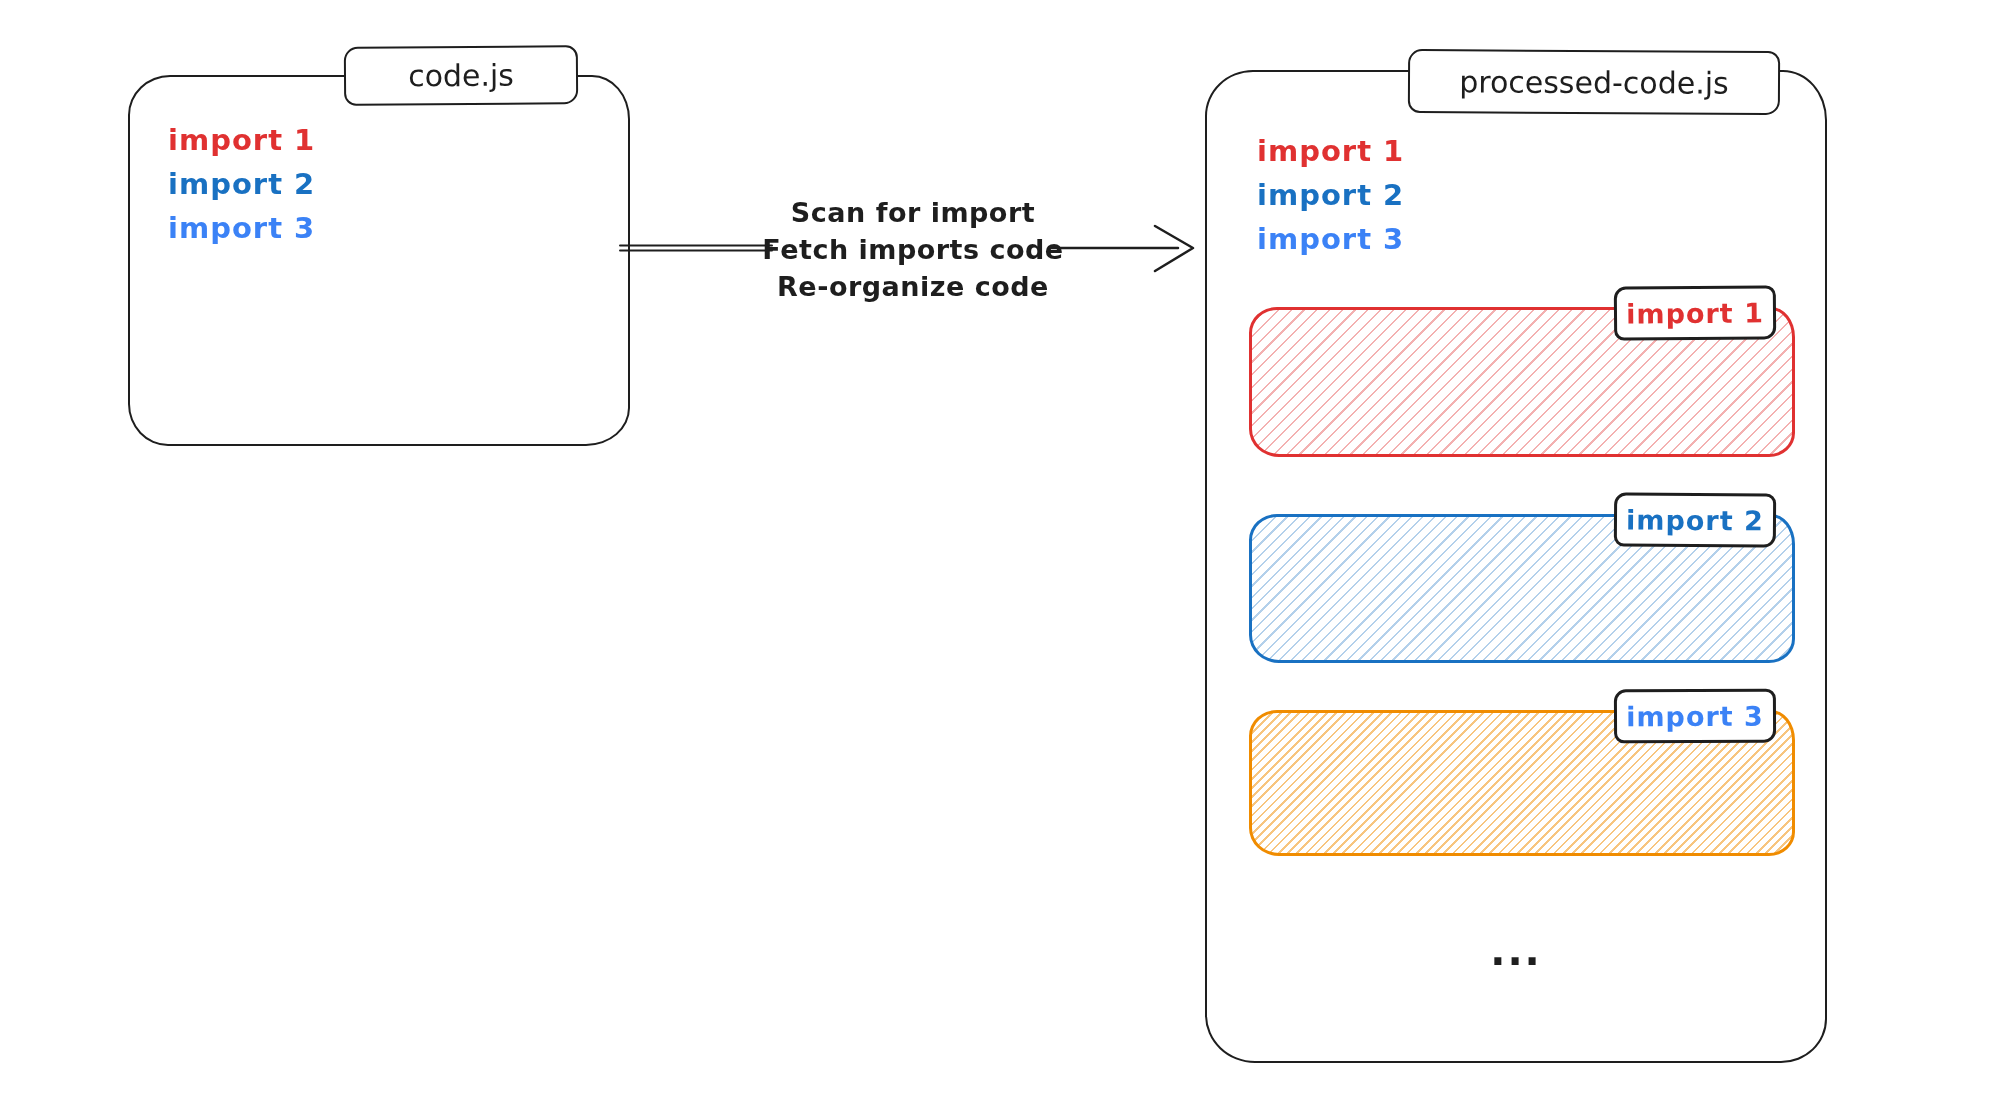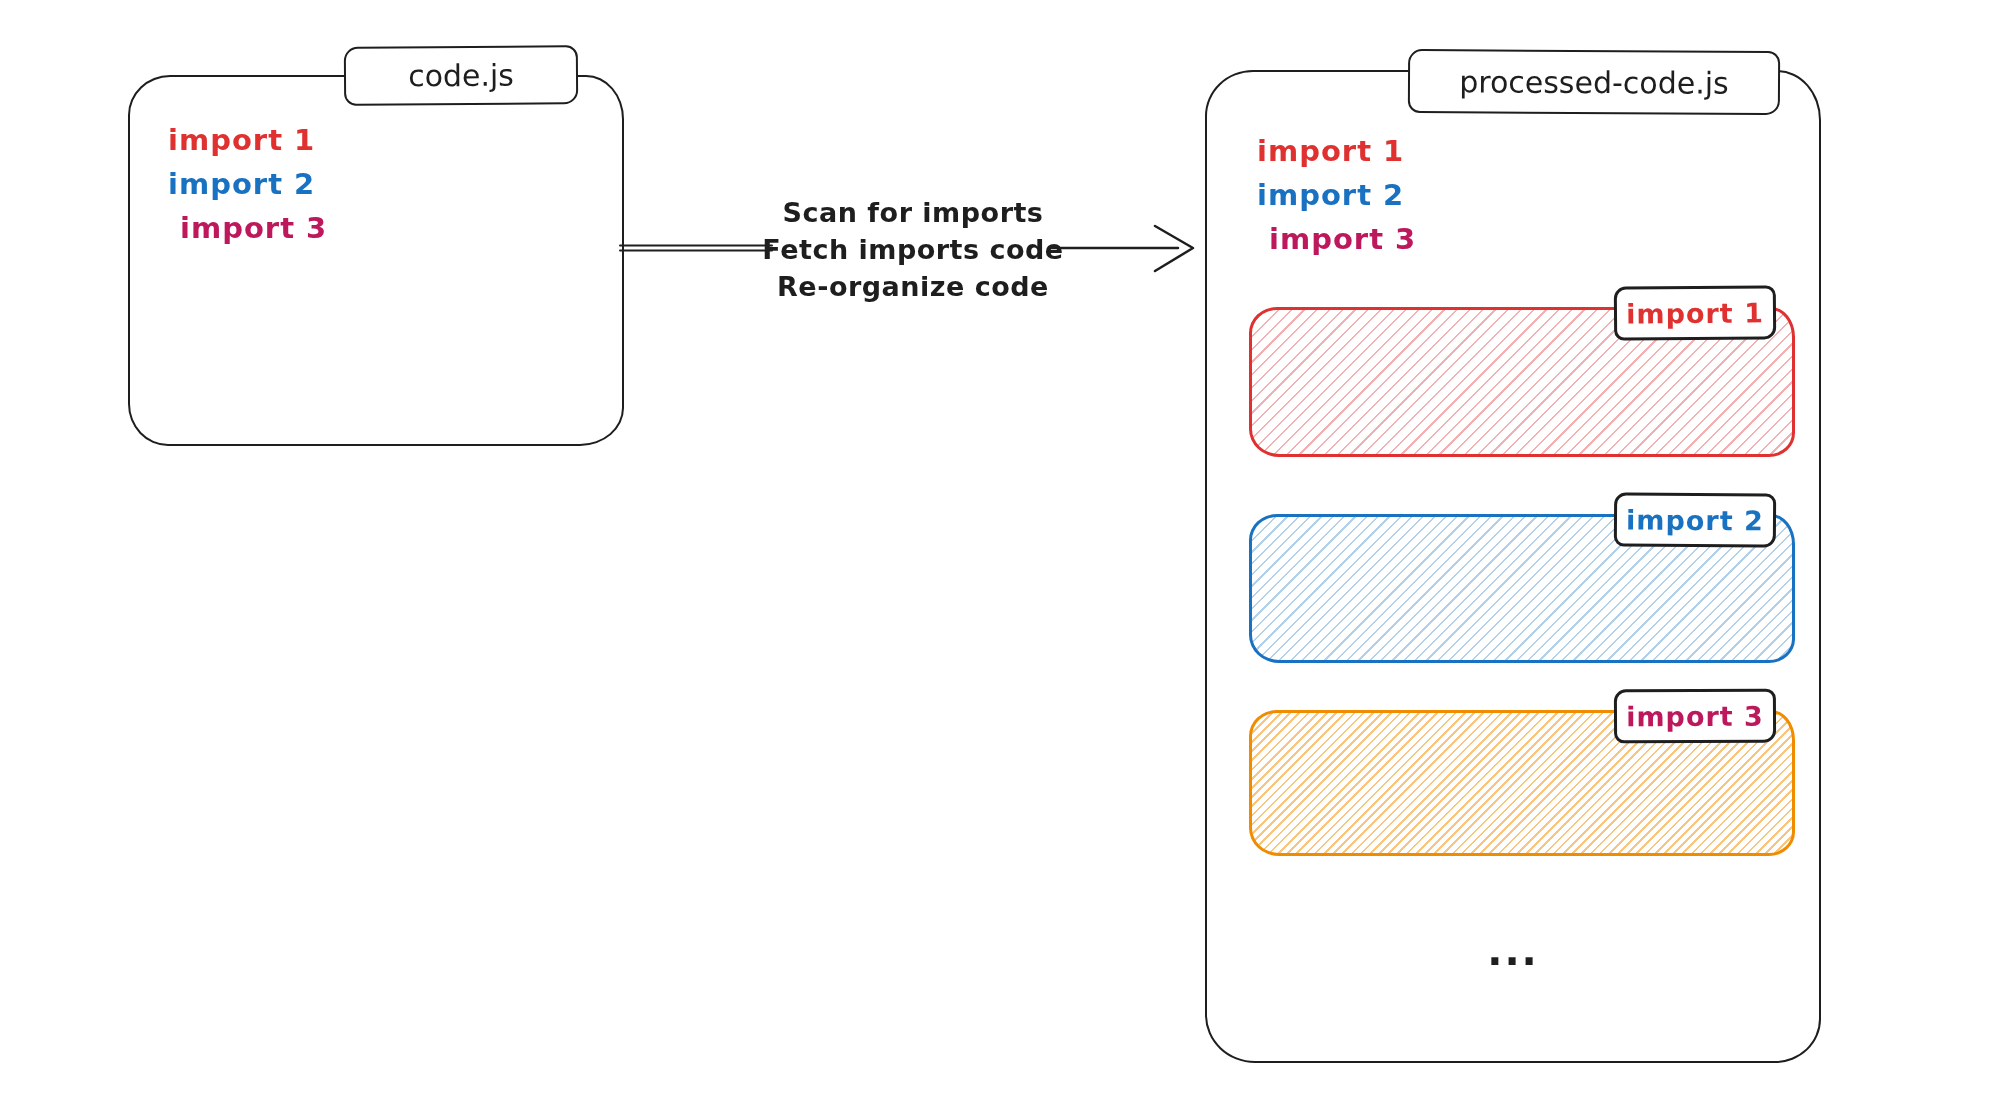--- a/index.html
+++ b/index.html
@@ -11,20 +11,21 @@
     font-family: "DejaVu Sans", "Liberation Sans", sans-serif;
     color: #1e1e1e;
     overflow: hidden;
   }
 
   
   .file-box {
     position: absolute;
     background: #ffffff;
     border: 2.5px solid #1e1e1e;
+    padding-left: 6px;
   }
   .left-box {
     left: 128px; top: 75px; width: 492px; height: 367px;
     border-radius: 42px 38px 44px 40px / 40px 44px 38px 42px;
   }
   .right-box {
     left: 1205px; top: 70px; width: 612px; height: 989px;
     border-radius: 48px 44px 46px 50px / 46px 50px 44px 48px;
   }
 
@@ -45,21 +46,21 @@
   .imports {
     position: absolute;
     display: flex; flex-direction: column; gap: 14px;
     font-size: 29px; font-weight: 700; line-height: 30px;
     letter-spacing: 1px;
   }
   .left-box  .imports { left: 38px; top: 48px; }
   .right-box .imports { left: 50px; top: 64px; }
   .c-red    { color: #e03131; }
   .c-blue   { color: #1971c2; }
-  .c-orange { color: #be185d; margin-left: 12px; }
+  .c-orange { color: #3b82f6; }
 
   
   .code-block {
     position: absolute;
     left: 42px; width: 546px;
     border-radius: 28px 24px 26px 30px / 26px 30px 24px 28px;
     box-sizing: border-box;
   }
   .block-red {
     top: 235px; height: 150px;
@@ -130,21 +131,21 @@
   </div>
   <div class="file-tab left-tab">code.js</div>
 
   <svg class="arrow-svg" viewBox="0 0 595 104">
     <path d="M8 47.5 H160" stroke="#1e1e1e" stroke-width="2" fill="none" stroke-linecap="round"></path>
     <path d="M8 52.5 H160" stroke="#1e1e1e" stroke-width="2" fill="none" stroke-linecap="round"></path>
     <path d="M438 50 H566" stroke="#1e1e1e" stroke-width="2.5" fill="none" stroke-linecap="round"></path>
     <path d="M543 28 L581 50 L543 73" stroke="#1e1e1e" stroke-width="2.5" fill="none" stroke-linecap="round" stroke-linejoin="round"></path>
   </svg>
   <div class="arrow-labels">
-    <div>Scan for imports</div>
+    <div>Scan for import</div>
     <div>Fetch imports code</div>
     <div>Re-organize code</div>
   </div>
 
   <div class="file-box right-box">
     <div class="imports">
       <div class="import-line c-red">import 1</div>
       <div class="import-line c-blue">import 2</div>
       <div class="import-line c-orange">import 3</div>
     </div>

